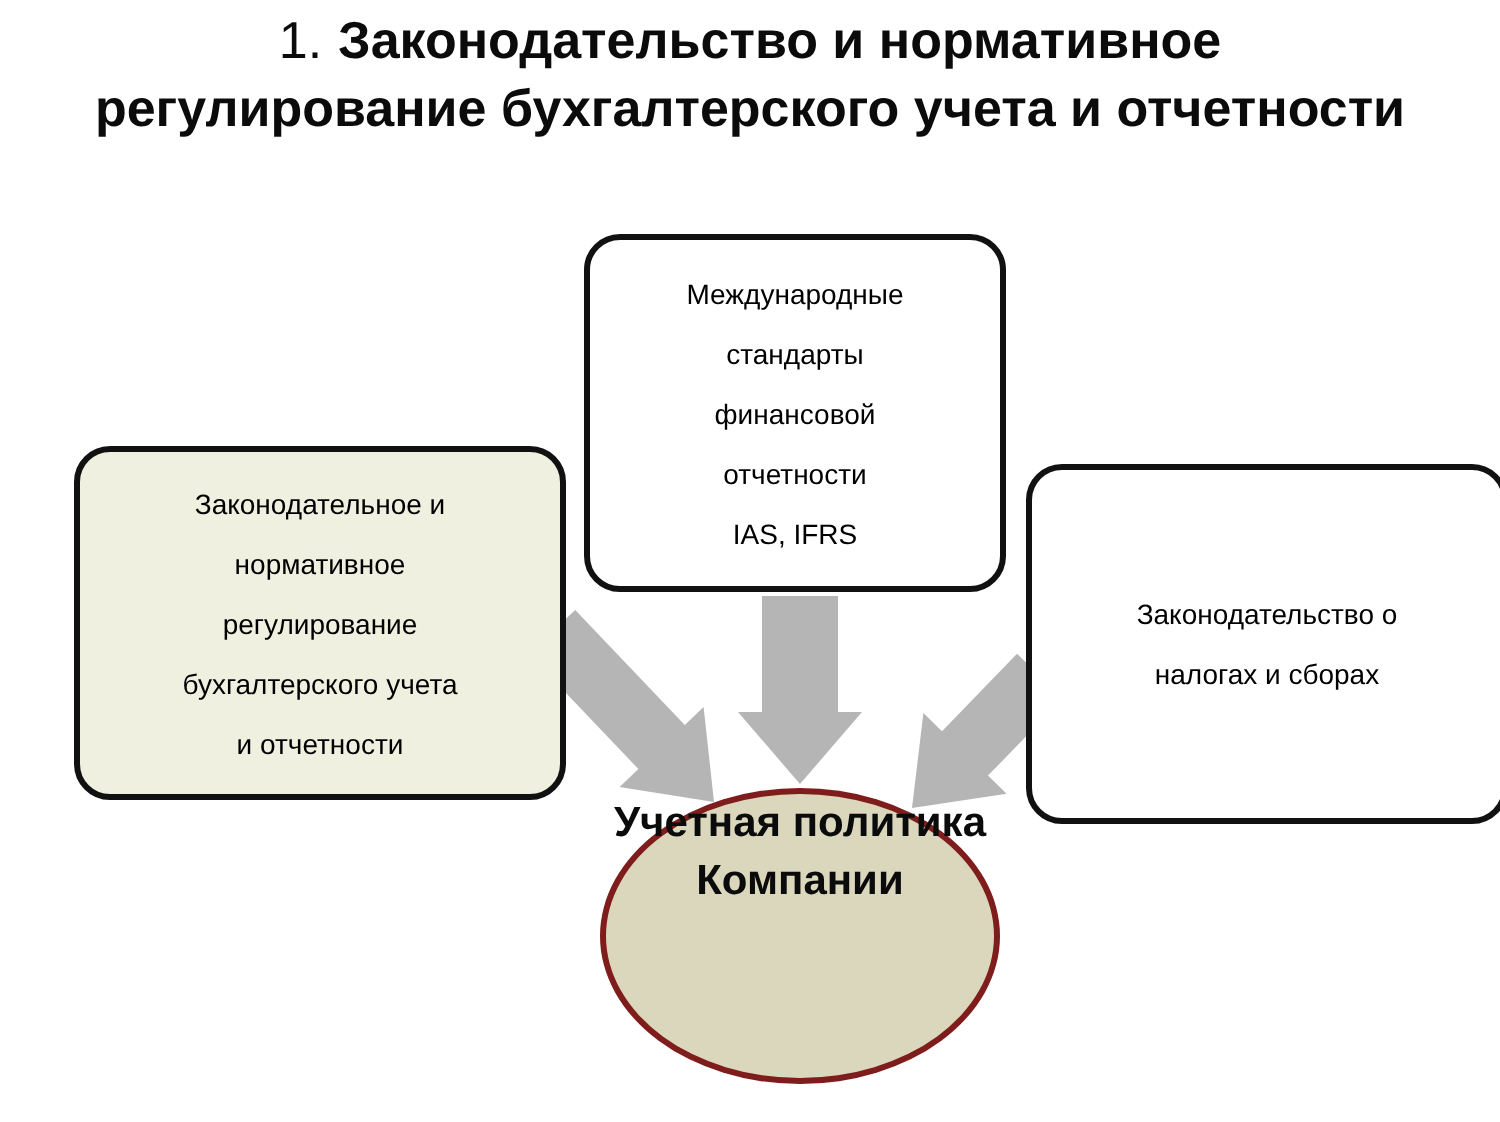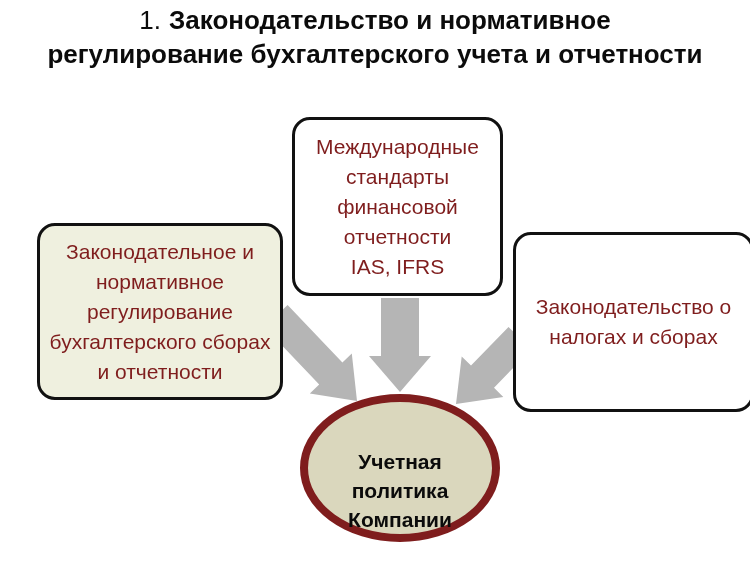--- a/index.html
+++ b/index.html
@@ -52,23 +52,23 @@
     border: 3px solid #111111;
     border-radius: 18px;
     display: flex;
     align-items: center;
     justify-content: center;
     padding: 4px;
   }
   .box-text {
     white-space: pre-line;
     text-align: center;
-    font-size: 21px;
+    font-size: 14px;
     line-height: 30px;
-    color: #7f1d1d;
+    color: #000000;
   }
   .box-left {
     left: 37px;
     top: 223px;
     width: 246px;
     height: 177px;
     background: #eff0df;
   }
   .box-center {
     left: 292px;
@@ -88,24 +88,24 @@
   
   .ellipse {
     position: absolute;
     z-index: 3;
     left: 300px;
     top: 394px;
     width: 200px;
     height: 148px;
     box-sizing: border-box;
     background: #dad7bd;
-    border: 8px solid #7f1d1d;
+    border: 3px solid #7f1d1d;
     border-radius: 50%;
     display: flex;
-    align-items: flex-end;
+    align-items: flex-start;
     justify-content: center;
   }
   .ellipse-text {
     white-space: pre-line;
     text-align: center;
     font-size: 21px;
     line-height: 29px;
     font-weight: 700;
     color: #0b0b0b;
   }
@@ -123,21 +123,21 @@
   <svg class="arrows-layer" width="750" height="561" viewBox="0 0 750 561" aria-hidden="true">
     <polygon points="264.4,327 319.2,384.5 309.8,393.5 357,401 351.8,353.5 342.4,362.5 287.6,305" fill="#b5b5b5"></polygon>
     <polygon points="381,298 381,356 369,356 400,392 431,356 419,356 419,298" fill="#b5b5b5"></polygon>
     <polygon points="508.5,326.9 471,365.6 461.7,356.5 456,404 503.3,396.9 494,387.8 531.5,349.1" fill="#b5b5b5"></polygon>
   </svg>
 
   <div class="box box-left">
     <div class="box-text">Законодательное и
 нормативное
 регулирование
-бухгалтерского сборах
+бухгалтерского учета
 и отчетности</div>
   </div>
 
   <div class="box box-center">
     <div class="box-text">Международные
 стандарты
 финансовой
 отчетности
 IAS, IFRS</div>
   </div>

